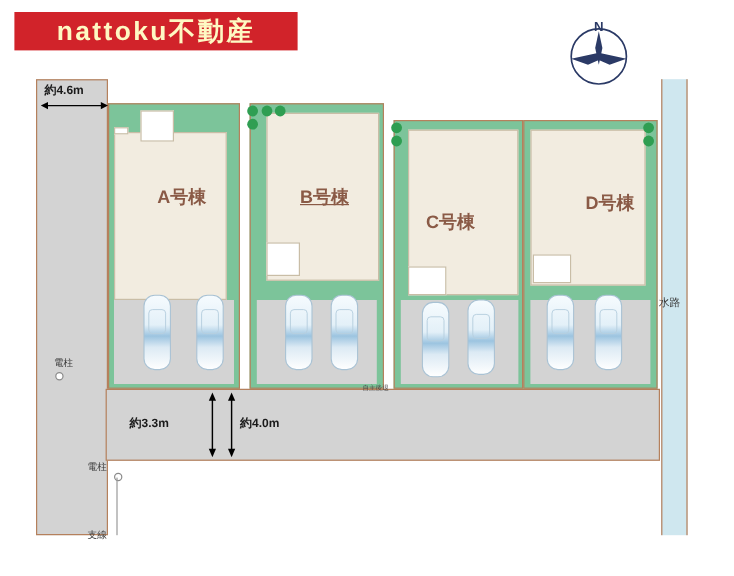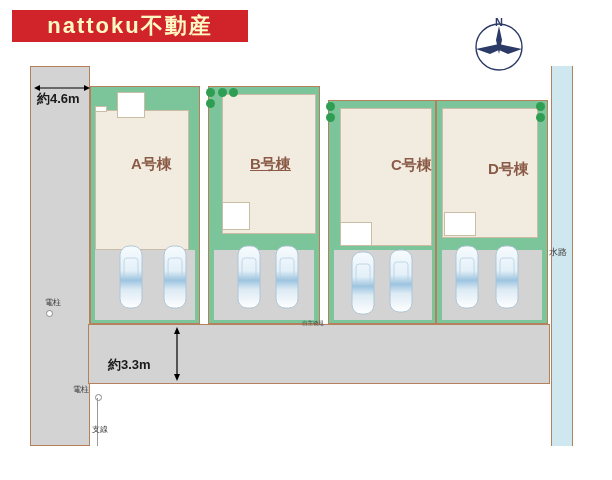--- a/index.html
+++ b/index.html
@@ -23,21 +23,21 @@
   .road{background:#d3d3d3;border:1.5px solid #b5805c;box-sizing:border-box;}
   .lot-green{background:#7cc49a;border:1.5px solid #b5805c;box-sizing:border-box;}
   .house{background:#f2ece0;border:1px solid #c9bda6;box-sizing:border-box;}
   .white-box{background:#ffffff;border:1px solid #c9bda6;box-sizing:border-box;}
   .park{background:#d3d3d3;box-sizing:border-box;}
   .water{background:#cfe7ef;border-left:1.5px solid #b5805c;
          border-right:1.5px solid #b5805c;box-sizing:border-box;}
   .shrub{background:#2f9e52;border-radius:50%;}
   .lot-label{color:#8a5a46;font-size:15px;font-weight:bold;white-space:nowrap;}
   .small-jp{font-size:8px;color:#3a3a3a;white-space:nowrap;}
-  .dim-label{font-size:13px;color:#1a1a1a;white-space:nowrap;font-weight:bold;margin-top:22px;}
+  .dim-label{font-size:10px;color:#1a1a1a;white-space:nowrap;font-weight:bold;}
   .tiny-jp{font-size:5.5px;color:#4a4a4a;white-space:nowrap;}
   .pole-dot{width:5px;height:5px;border:1px solid #8a8a8a;border-radius:50%;
             background:#ffffff;}
   .wire{background:#9a9a9a;width:1px;}
 </style>
 </head>
 <body>
 
 <div class="abs" id="logo">
   <span id="logo-text">nattoku不動産</span>
@@ -70,21 +70,21 @@
 
   <div class="abs lot-green" style="left:208px;top:86px;width:112px;height:238px;"></div>
   <div class="abs house" style="left:222px;top:94px;width:94px;height:140px;"></div>
   <div class="abs white-box" style="left:222px;top:202px;width:28px;height:28px;"></div>
   <span class="abs lot-label" style="left:250px;top:155px;text-decoration:underline;">B号棟</span>
   <div class="abs park" style="left:214px;top:250px;width:100px;height:70px;"></div>
 
   <div class="abs lot-green" style="left:328px;top:100px;width:108px;height:224px;"></div>
   <div class="abs house" style="left:340px;top:108px;width:92px;height:138px;"></div>
   <div class="abs white-box" style="left:340px;top:222px;width:32px;height:24px;"></div>
-  <span class="abs lot-label" style="left:355px;top:156px;margin-left:36px;">C号棟</span>
+  <span class="abs lot-label" style="left:355px;top:176px;">C号棟</span>
   <div class="abs park" style="left:334px;top:250px;width:98px;height:70px;"></div>
 
   <div class="abs lot-green" style="left:436px;top:100px;width:112px;height:224px;"></div>
   <div class="abs house" style="left:442px;top:108px;width:96px;height:130px;"></div>
   <div class="abs white-box" style="left:444px;top:212px;width:32px;height:24px;"></div>
   <span class="abs lot-label" style="left:488px;top:160px;">D号棟</span>
   <div class="abs park" style="left:442px;top:250px;width:100px;height:70px;"></div>
 
   <div class="abs shrub" style="left:206px;top:88px;width:9px;height:9px;"></div>
   <div class="abs shrub" style="left:206px;top:99px;width:9px;height:9px;"></div>
@@ -132,30 +132,38 @@
   <div class="abs" style="left:33px;top:68px;width:58px;height:28px;">
     <span class="abs dim-label" style="left:4px;top:0px;">約4.6m</span>
     <svg class="abs" style="left:0;top:14px;width:58px;height:12px;">
       <line x1="3" y1="6" x2="55" y2="6" stroke="#000" stroke-width="1.2"></line>
       <path d="M1 6 L7 3 L7 9 Z" fill="#000"></path>
       <path d="M57 6 L51 3 L51 9 Z" fill="#000"></path>
     </svg>
   </div>
 
   <div class="abs" style="left:108px;top:326px;width:90px;height:56px;">
-    <span class="abs dim-label" style="left:0px;top:8px;">約3.3m</span>
+    <span class="abs dim-label" style="left:0px;top:20px;">約3.3m</span>
     <svg class="abs" style="left:62px;top:0;width:14px;height:56px;">
       <line x1="7" y1="4" x2="7" y2="52" stroke="#000" stroke-width="1.2"></line>
       <path d="M7 1 L4 8 L10 8 Z" fill="#000"></path>
       <path d="M7 55 L4 48 L10 48 Z" fill="#000"></path>
     </svg>
   </div>
 
+  <div class="abs" style="left:186px;top:326px;width:90px;height:56px;">
+    <span class="abs dim-label" style="left:14px;top:20px;">約4.0m</span>
+    <svg class="abs" style="left:0;top:0;width:14px;height:56px;">
+      <line x1="7" y1="4" x2="7" y2="52" stroke="#000" stroke-width="1.2"></line>
+      <path d="M7 1 L4 8 L10 8 Z" fill="#000"></path>
+      <path d="M7 55 L4 48 L10 48 Z" fill="#000"></path>
+    </svg>
+  </div>
 
   <span class="abs small-jp" style="left:45px;top:297px;">電柱</span>
   <div class="abs pole-dot" style="left:46px;top:310px;"></div>
 
   <span class="abs small-jp" style="left:73px;top:384px;">電柱</span>
   <div class="abs pole-dot" style="left:95px;top:394px;"></div>
   <div class="abs wire" style="left:97px;top:398px;height:48px;"></div>
-  <span class="abs small-jp" style="left:73px;top:424px;margin-left:19px;">支線</span>
+  <span class="abs small-jp" style="left:73px;top:440px;">支線</span>
 
 </div>
 
 </body></html>

